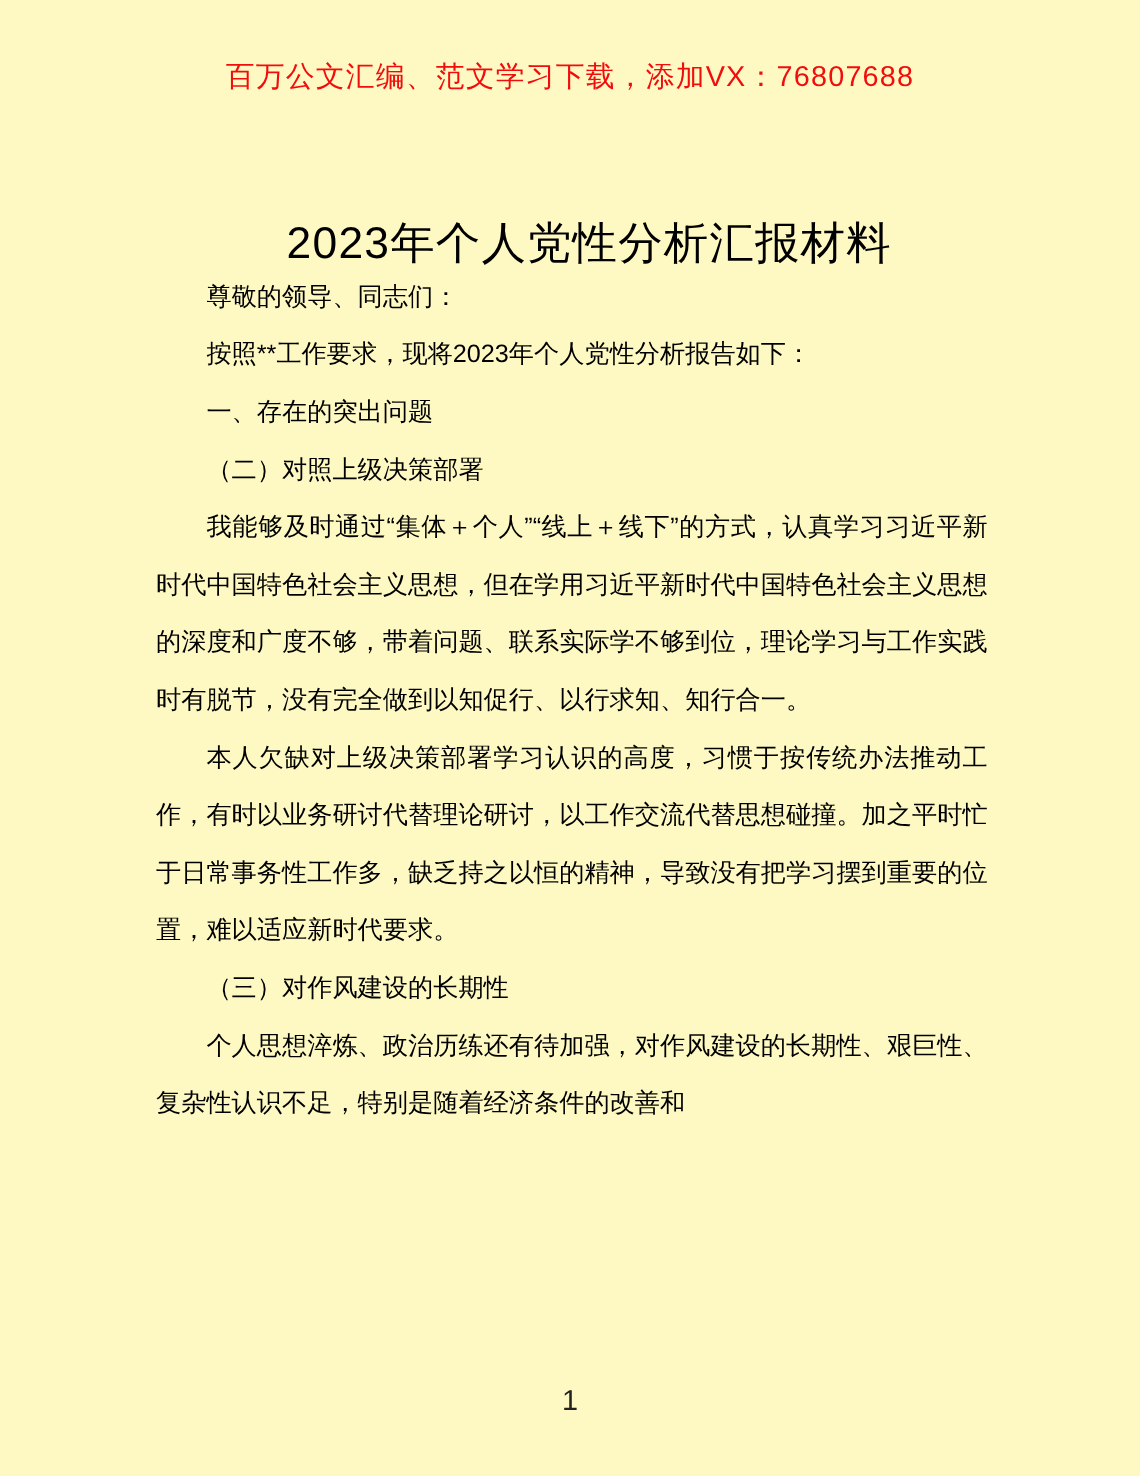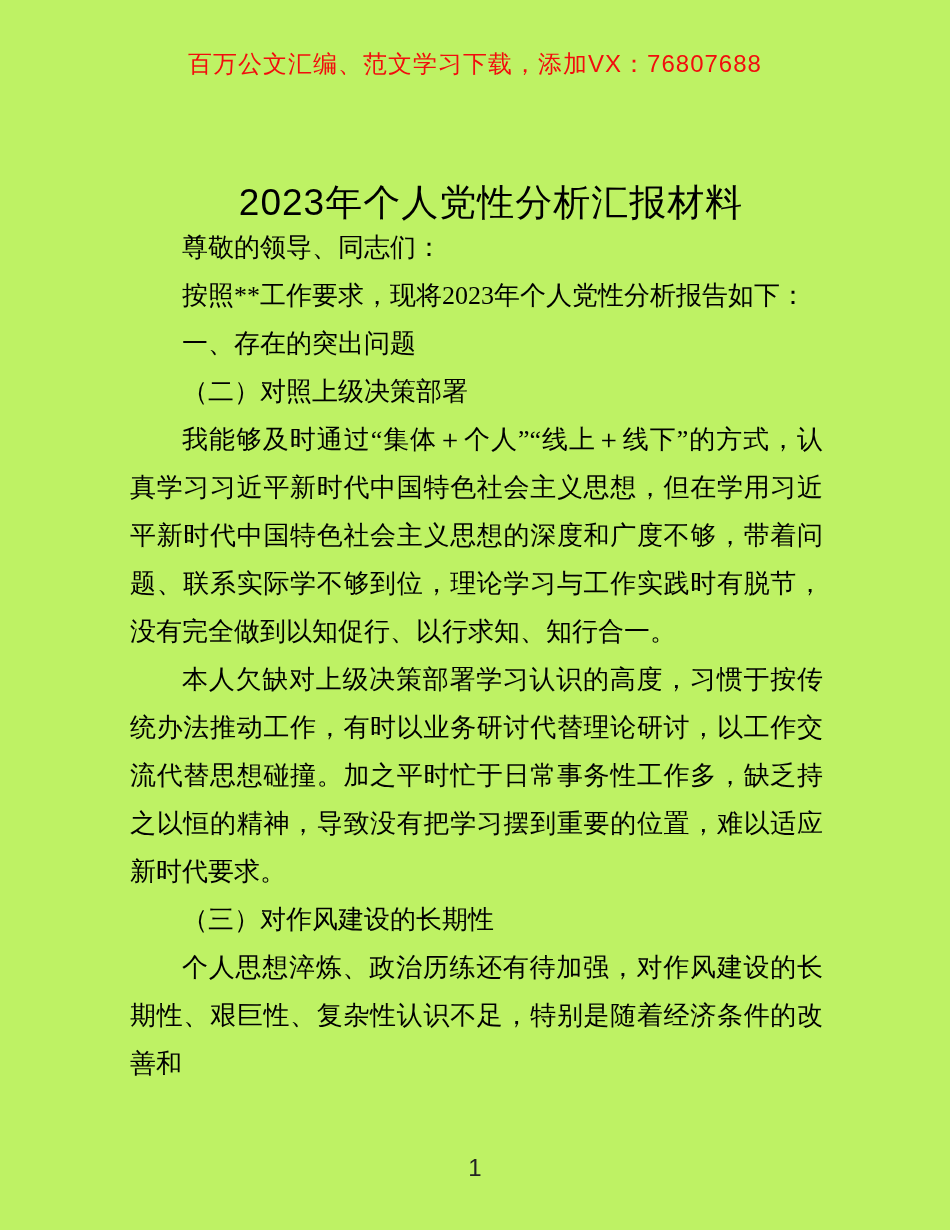--- a/index.html
+++ b/index.html
@@ -4,21 +4,21 @@
 <style>
   html, body {
     margin: 0;
     padding: 0;
     background: #ffffff;
   }
   .page {
     position: relative;
     width: 950px;
     height: 1230px;
-    background: #bef264;
+    background: #fef9c3;
     font-family: "Liberation Sans", sans-serif;
     color: #000000;
     overflow: hidden;
   }
   .notice {
     position: absolute;
     top: 48px;
     left: 0;
     width: 100%;
     text-align: center;
@@ -40,26 +40,25 @@
   .content {
     position: absolute;
     top: 224px;
     left: 130px;
     width: 693px;
     text-align: justify;
     text-justify: inter-ideograph;
   }
   .content p {
     margin: 0;
-    font-size: 26px;
+    font-size: 21px;
     line-height: 48px;
     text-indent: 2em;
     font-weight: 400;
     word-break: break-all;
-    font-family: Liberation Serif, serif;
   }
   .pagenum {
     position: absolute;
     bottom: 48px;
     left: 0;
     width: 100%;
     text-align: center;
     font-size: 24px;
     color: #222222;
   }

